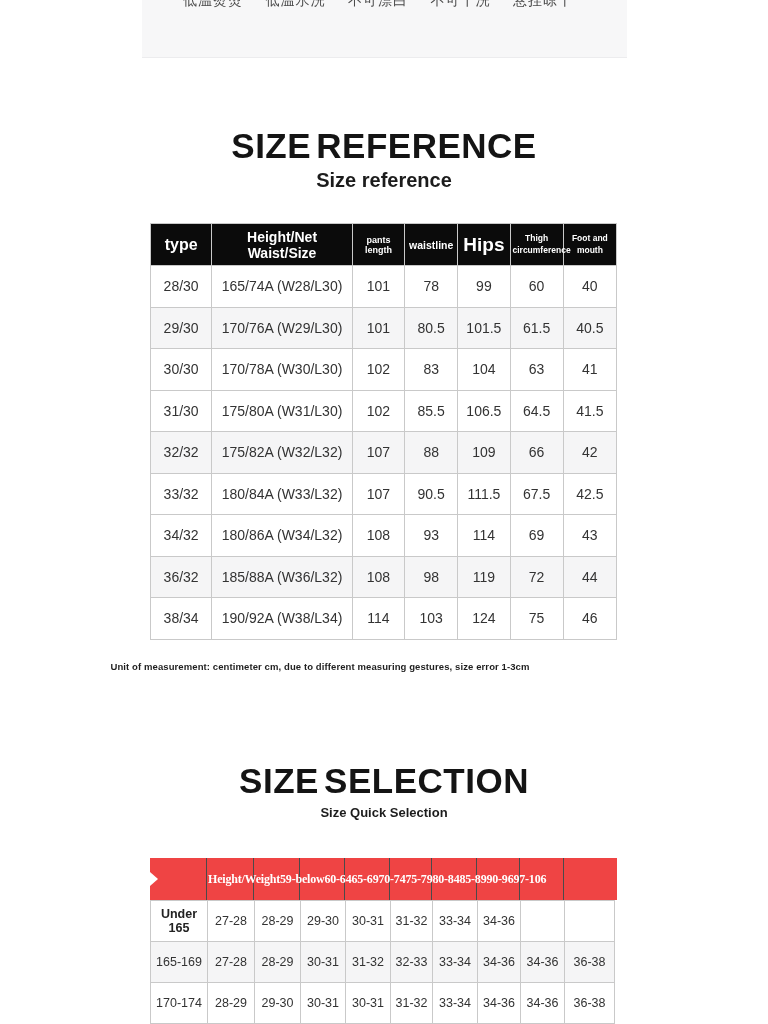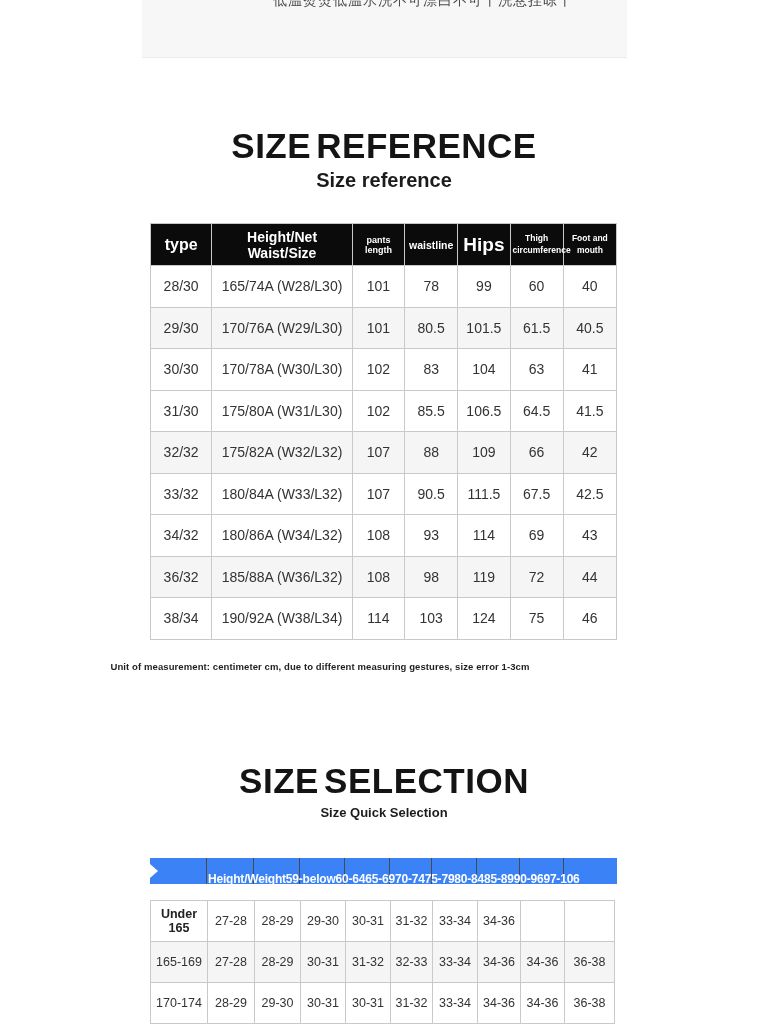--- a/index.html
+++ b/index.html
@@ -5,21 +5,21 @@
   html,body{margin:0;padding:0;}
   body{
     width:768px;height:1024px;overflow:hidden;position:relative;
     background:#ffffff;font-family:"Liberation Sans",sans-serif;
     -webkit-font-smoothing:antialiased;
   }
   
   .care-strip{
     position:absolute;left:142px;top:0;width:485px;height:58px;
     background:#f7f7f8;border-bottom:1px solid #ececee;overflow:hidden;
-    box-sizing:border-box;display:flex;justify-content:flex-end;
+    box-sizing:border-box;display:flex;justify-content:space-between;
     padding:0 54px 0 41px;
   }
   .care-strip span{
     display:block;margin-top:-7px;font-size:14px;line-height:14px;
     color:#4b4b4b;letter-spacing:1px;white-space:nowrap;
   }
   
   .big-title{
     position:absolute;left:0;width:768px;text-align:center;margin:0;
     font-size:35px;font-weight:800;color:#141414;letter-spacing:.5px;word-spacing:-5px;
@@ -47,22 +47,22 @@
   .t1 th.c3{font-size:10.5px;font-weight:600;}
   .t1 th.c4{font-size:19px;}
   .t1 th.c5,.t1 th.c6{font-size:8.5px;font-weight:600;line-height:1.35;}
   
   .note{
     position:absolute;left:0;top:661px;width:640px;text-align:center;margin:0;
     font-size:9.5px;font-weight:700;color:#1f1f1f;letter-spacing:.1px;
   }
   
   .t2-header{
-    position:absolute;left:150px;top:858px;width:467px;height:26px;
-    background:#3b82f6;box-sizing:border-box;display:flex;
+    position:absolute;left:150px;top:858px;width:467px;height:42px;
+    background:#ef4444;box-sizing:border-box;display:flex;font-family:Liberation Serif, serif;
   }
   .t2-header .hcell{height:100%;border-right:1px solid #4a4a4a;box-sizing:border-box;}
   .t2-header .hcell:last-child{border-right:none;}
   .t2-header .overlay{
     position:absolute;left:58px;top:0;height:42px;display:flex;align-items:center;
     color:#fff;font-size:12px;font-weight:700;letter-spacing:-.2px;white-space:nowrap;
   }
   .t2-header .wedge{
     position:absolute;left:0;top:50%;transform:translateY(-50%);
     width:0;height:0;border-top:7px solid transparent;border-bottom:7px solid transparent;

